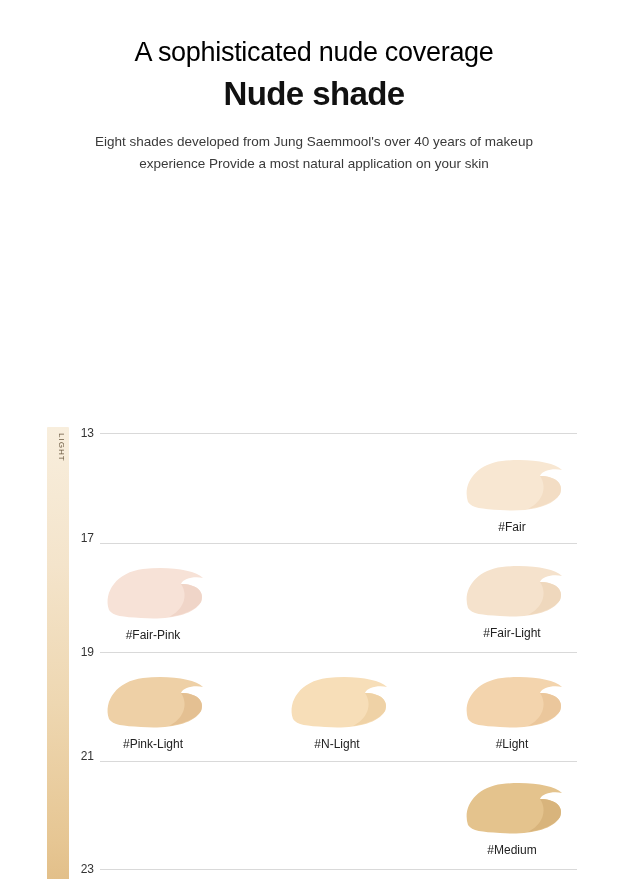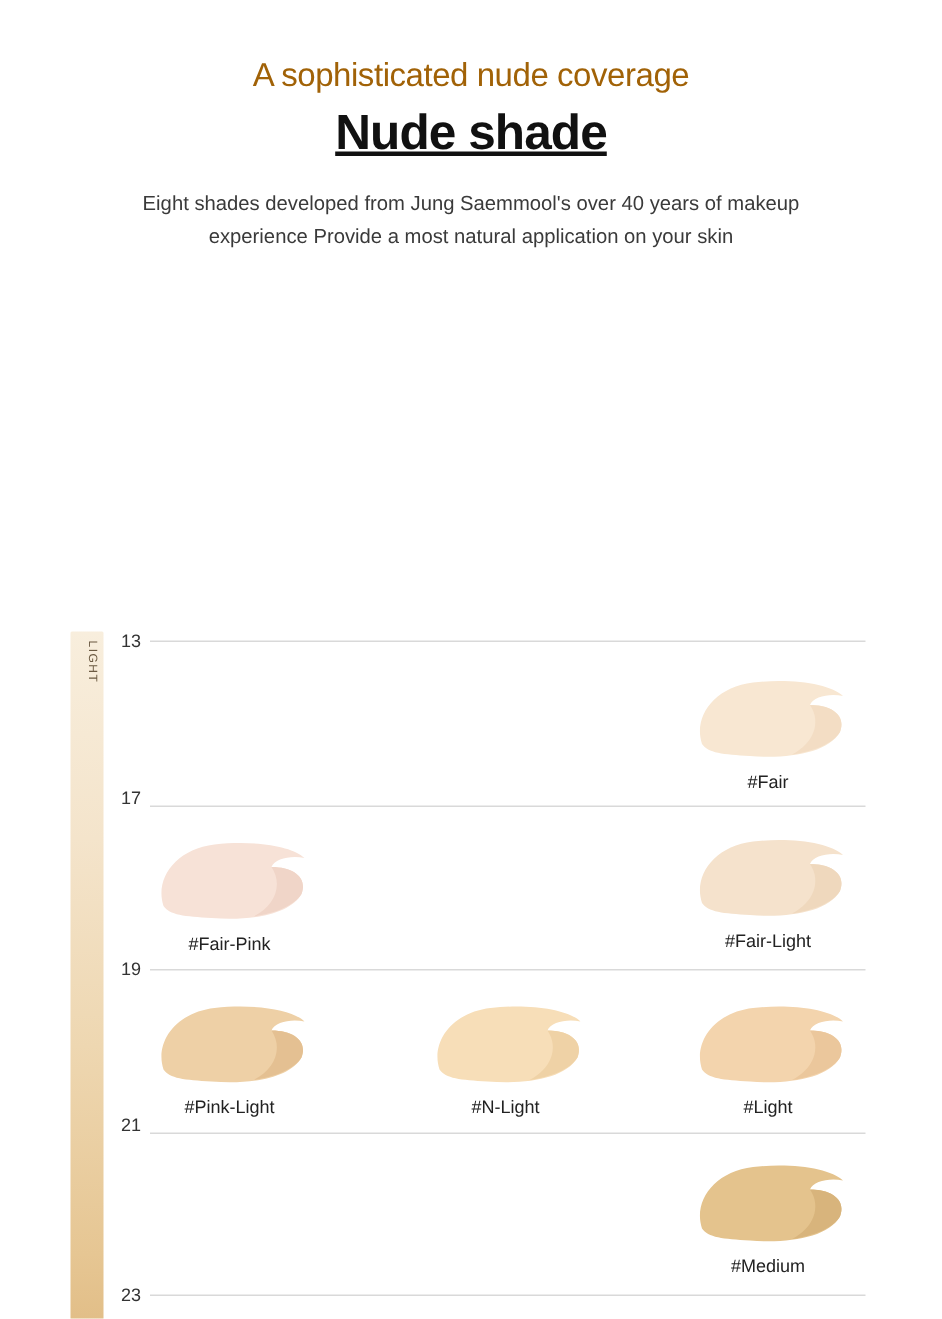--- a/index.html
+++ b/index.html
@@ -20,35 +20,34 @@
     width: 628px;
     height: 879px;
   }
 
   
   .header {
     text-align: center;
     padding-top: 36px;
   }
   .title-main {
-    font-size: 22px;
+    font-size: 27px;
     font-weight: 400;
     letter-spacing: -0.3px;
-    color: #a16207;
+    color: #000000;
     margin: 0;
     line-height: 1.25;
   }
   .title-sub {
     font-size: 33px;
     font-weight: 700;
     letter-spacing: -0.6px;
     color: #111111;
     margin: 4px 0 0 0;
     line-height: 1.2;
-    text-decoration: underline;
   }
   .desc {
     margin: 18px auto 0 auto;
     width: 480px;
     font-size: 13.5px;
     line-height: 1.62;
     color: #3a3a3a;
     font-weight: 400;
   }
 

